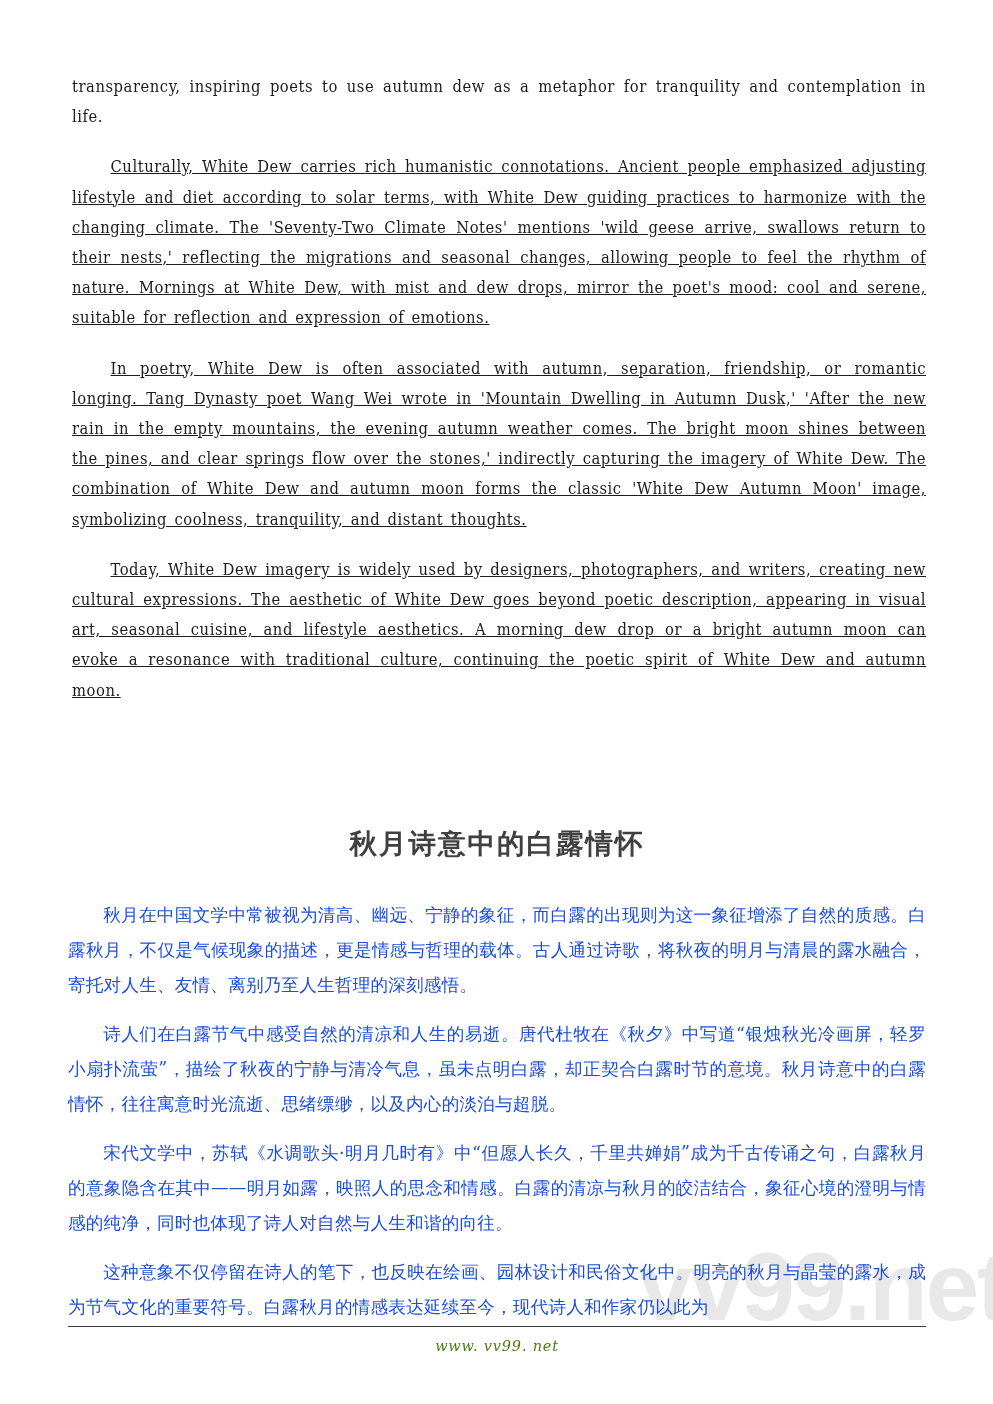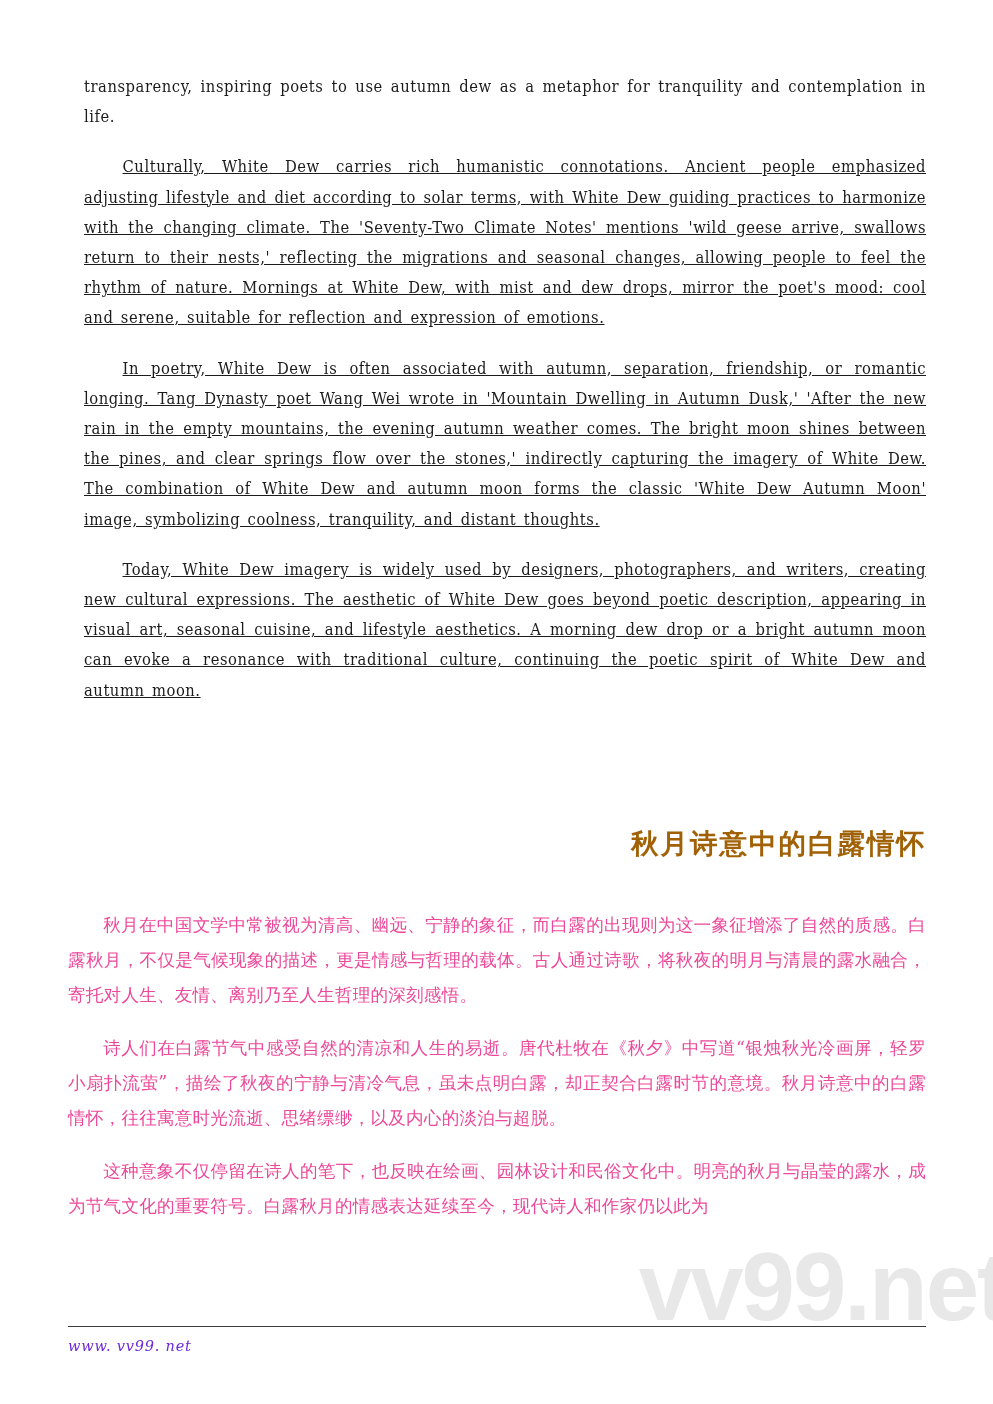--- a/index.html
+++ b/index.html
@@ -44,57 +44,57 @@
   }
 
   
   .en-p {
     font-family: "DejaVu Serif", "Liberation Serif", serif;
     font-size: 16.4px;
     line-height: 30.2px;
     color: #1b1b1b;
     text-align: justify;
     text-align-last: left;
-    margin: 0 0 20px 16px;
+    margin: 0 0 20px 4px;
     letter-spacing: 0.55px;
     word-spacing: 2.2px;
     font-stretch: condensed;
   }
   .en-p.indent {
     text-indent: 2.35em;
     text-decoration: underline;
   }
   .en-p.last-en {
     margin-bottom: 0;
   }
 
   
   .cn-title {
     font-family: "DejaVu Serif", "Liberation Serif", serif;
     font-weight: 700;
     font-size: 27.5px;
     line-height: 1.3;
-    color: #a16207;
-    text-align: right;
+    color: #404040;
+    text-align: center;
     letter-spacing: 2px;
     margin: 0;
     padding-top: 120px;
     padding-bottom: 28px;
   }
 
   
   .cn-p {
     font-family: "DejaVu Serif", "Liberation Serif", serif;
     font-size: 17.6px;
     line-height: 35px;
-    color: #ec4899;
+    color: #1d4ed8;
     text-align: justify;
     text-align-last: left;
     text-indent: 2em;
-    margin: 18px 0 14px 0;
+    margin: 8px 0 14px 0;
     letter-spacing: 0.2px;
   }
   .cn-p.last-cn {
     margin-bottom: 0;
   }
 
   
   .footer {
     position: absolute;
     left: 68px;
@@ -102,26 +102,26 @@
     width: 858px;
     z-index: 3;
   }
   .footer-rule {
     width: 100%;
     height: 0;
     border-top: 1.6px solid #3a3a3a;
   }
   .footer-url {
     margin-top: 11px;
-    text-align: left;
+    text-align: center;
     font-family: "DejaVu Serif", "Liberation Serif", serif;
     font-style: italic;
     font-size: 14.5px;
     letter-spacing: 0.8px;
-    color: #6d28d9;
+    color: #4d7c0f;
   }
 </style>
 </head>
 <body>
 
 <div class="page">
 
   <div class="watermark">vv99.net</div>
 
   <div class="content">
@@ -133,20 +133,21 @@
     <p class="en-p indent">In poetry, White Dew is often associated with autumn, separation, friendship, or romantic longing. Tang Dynasty poet Wang Wei wrote in 'Mountain Dwelling in Autumn Dusk,' 'After the new rain in the empty mountains, the evening autumn weather comes. The bright moon shines between the pines, and clear springs flow over the stones,' indirectly capturing the imagery of White Dew. The combination of White Dew and autumn moon forms the classic 'White Dew Autumn Moon' image, symbolizing coolness, tranquility, and distant thoughts.</p>
 
     <p class="en-p indent last-en">Today, White Dew imagery is widely used by designers, photographers, and writers, creating new cultural expressions. The aesthetic of White Dew goes beyond poetic description, appearing in visual art, seasonal cuisine, and lifestyle aesthetics. A morning dew drop or a bright autumn moon can evoke a resonance with traditional culture, continuing the poetic spirit of White Dew and autumn moon.</p>
 
     <h1 class="cn-title">秋月诗意中的白露情怀</h1>
 
     <p class="cn-p">秋月在中国文学中常被视为清高、幽远、宁静的象征，而白露的出现则为这一象征增添了自然的质感。白露秋月，不仅是气候现象的描述，更是情感与哲理的载体。古人通过诗歌，将秋夜的明月与清晨的露水融合，寄托对人生、友情、离别乃至人生哲理的深刻感悟。</p>
 
     <p class="cn-p">诗人们在白露节气中感受自然的清凉和人生的易逝。唐代杜牧在《秋夕》中写道“银烛秋光冷画屏，轻罗小扇扑流萤”，描绘了秋夜的宁静与清冷气息，虽未点明白露，却正契合白露时节的意境。秋月诗意中的白露情怀，往往寓意时光流逝、思绪缥缈，以及内心的淡泊与超脱。</p>
 
+    <p class="cn-p">宋代文学中，苏轼《水调歌头·明月几时有》中“但愿人长久，千里共婵娟”成为千古传诵之句，白露秋月的意象隐含在其中——明月如露，映照人的思念和情感。白露的清凉与秋月的皎洁结合，象征心境的澄明与情感的纯净，同时也体现了诗人对自然与人生和谐的向往。</p>
 
     <p class="cn-p last-cn">这种意象不仅停留在诗人的笔下，也反映在绘画、园林设计和民俗文化中。明亮的秋月与晶莹的露水，成为节气文化的重要符号。白露秋月的情感表达延续至今，现代诗人和作家仍以此为</p>
 
   </div>
 
   <div class="footer">
     <div class="footer-rule"></div>
     <div class="footer-url">www. vv99. net</div>
   </div>
 

